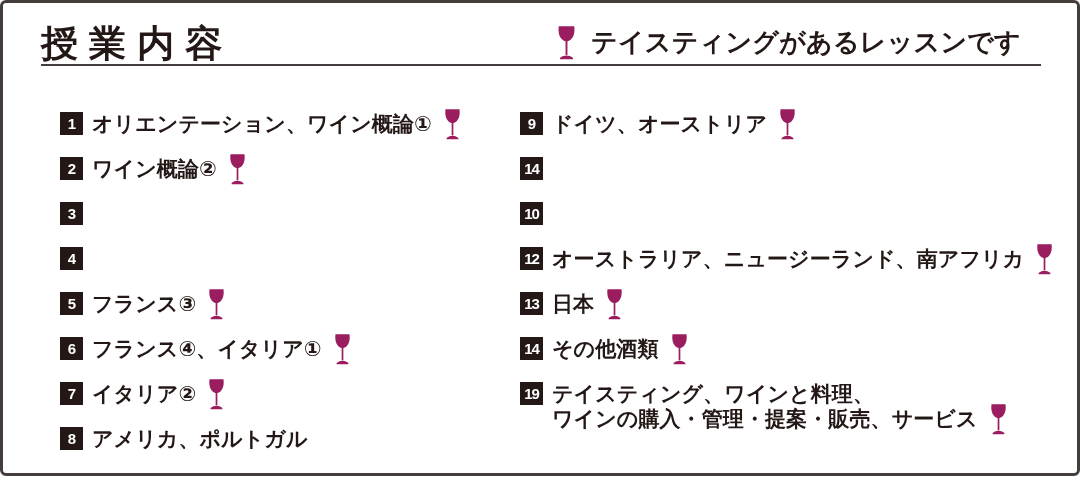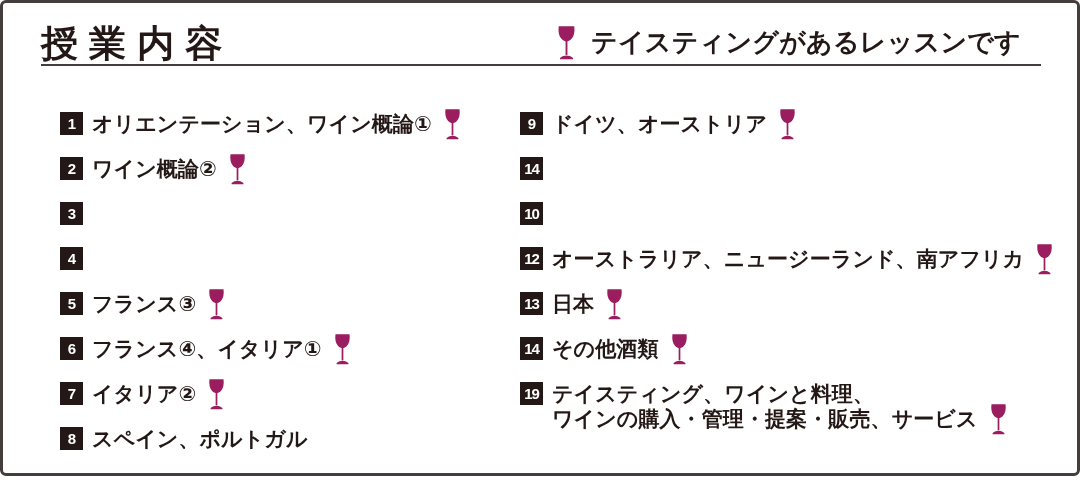--- a/index.html
+++ b/index.html
@@ -155,21 +155,21 @@
         <div class="row">
     <span class="badge">7</span>
     <span class="text">イタリア②<span class="glass"><svg width="19" height="31" viewBox="0 0 20 32" aria-hidden="true">
     <path fill="currentColor" d="M2.6 0 H17.4 C18.1 5.2 17.2 9.6 14.6 12.2 C13.2 13.7 11.6 14.4 10 14.4 C8.4 14.4 6.8 13.7 5.4 12.2 C2.8 9.6 1.9 5.2 2.6 0 Z"></path>
     <rect fill="currentColor" x="9.1" y="14" width="1.8" height="13.4"></rect>
     <path fill="currentColor" d="M3.8 30.2 C5.9 28.5 7.9 27.8 10 27.8 C12.1 27.8 14.1 28.5 16.2 30.2 L16.2 31.4 L3.8 31.4 Z"></path>
   </svg></span></span>
   </div>
         <div class="row">
     <span class="badge">8</span>
-    <span class="text">スペイン、ポルトガル</span>
+    <span class="text">アメリカ、ポルトガル</span>
   </div>
       </div>
     <div class="col col-right">
         <div class="row">
     <span class="badge">9</span>
     <span class="text">ドイツ、オーストリア<span class="glass"><svg width="19" height="31" viewBox="0 0 20 32" aria-hidden="true">
     <path fill="currentColor" d="M2.6 0 H17.4 C18.1 5.2 17.2 9.6 14.6 12.2 C13.2 13.7 11.6 14.4 10 14.4 C8.4 14.4 6.8 13.7 5.4 12.2 C2.8 9.6 1.9 5.2 2.6 0 Z"></path>
     <rect fill="currentColor" x="9.1" y="14" width="1.8" height="13.4"></rect>
     <path fill="currentColor" d="M3.8 30.2 C5.9 28.5 7.9 27.8 10 27.8 C12.1 27.8 14.1 28.5 16.2 30.2 L16.2 31.4 L3.8 31.4 Z"></path>
   </svg></span></span>

